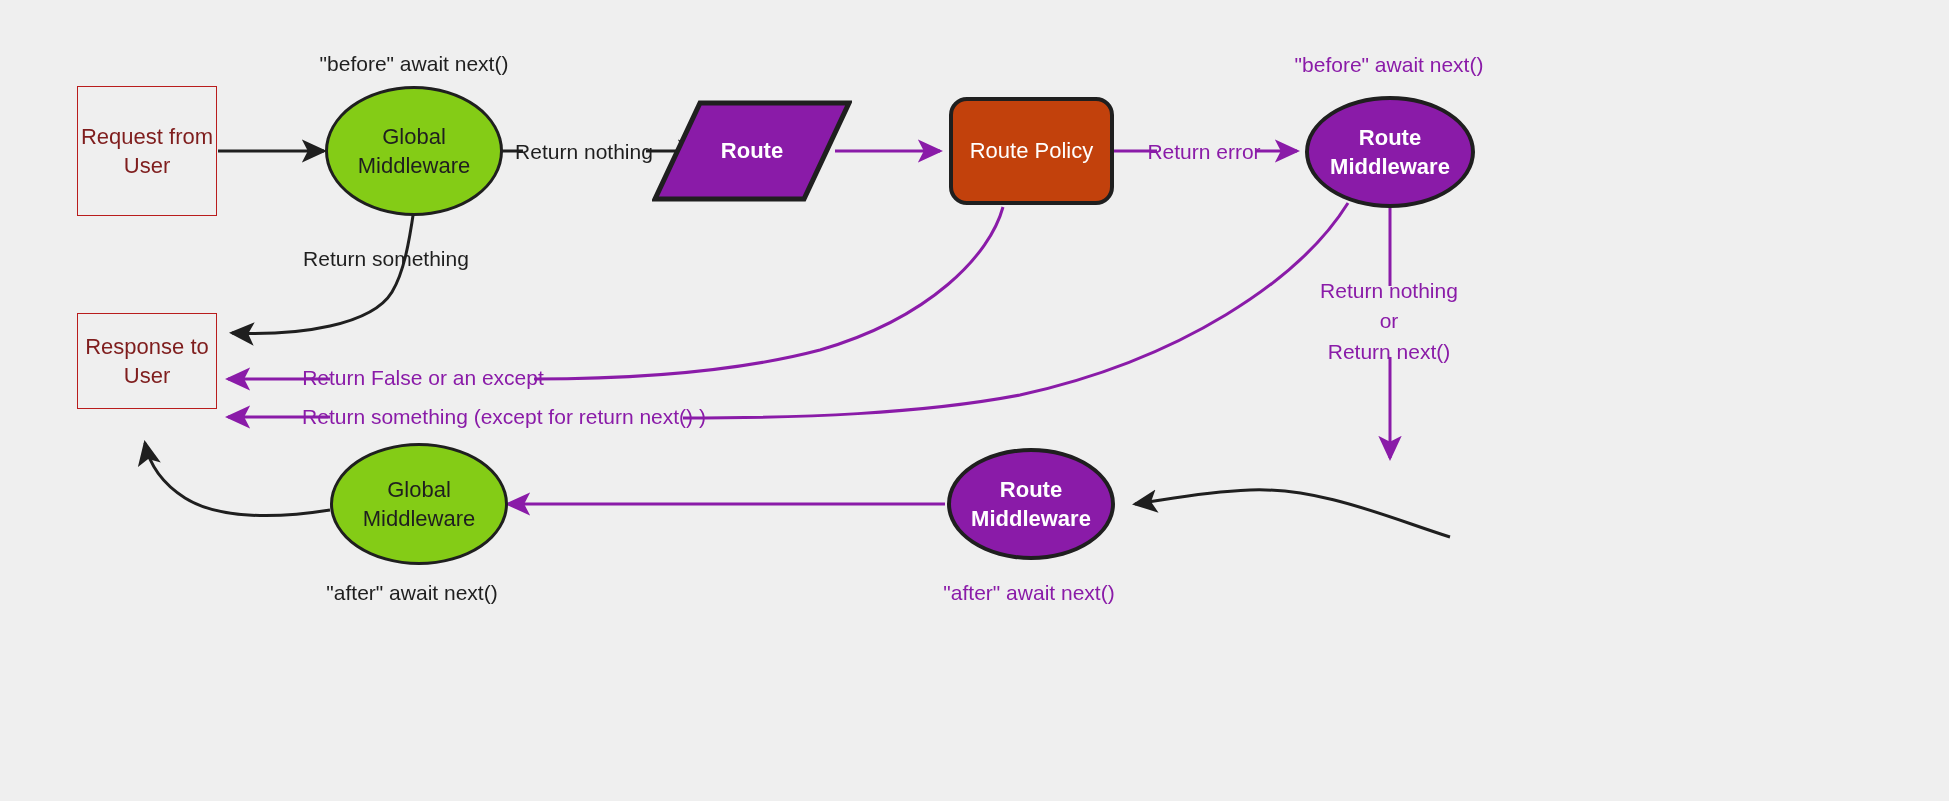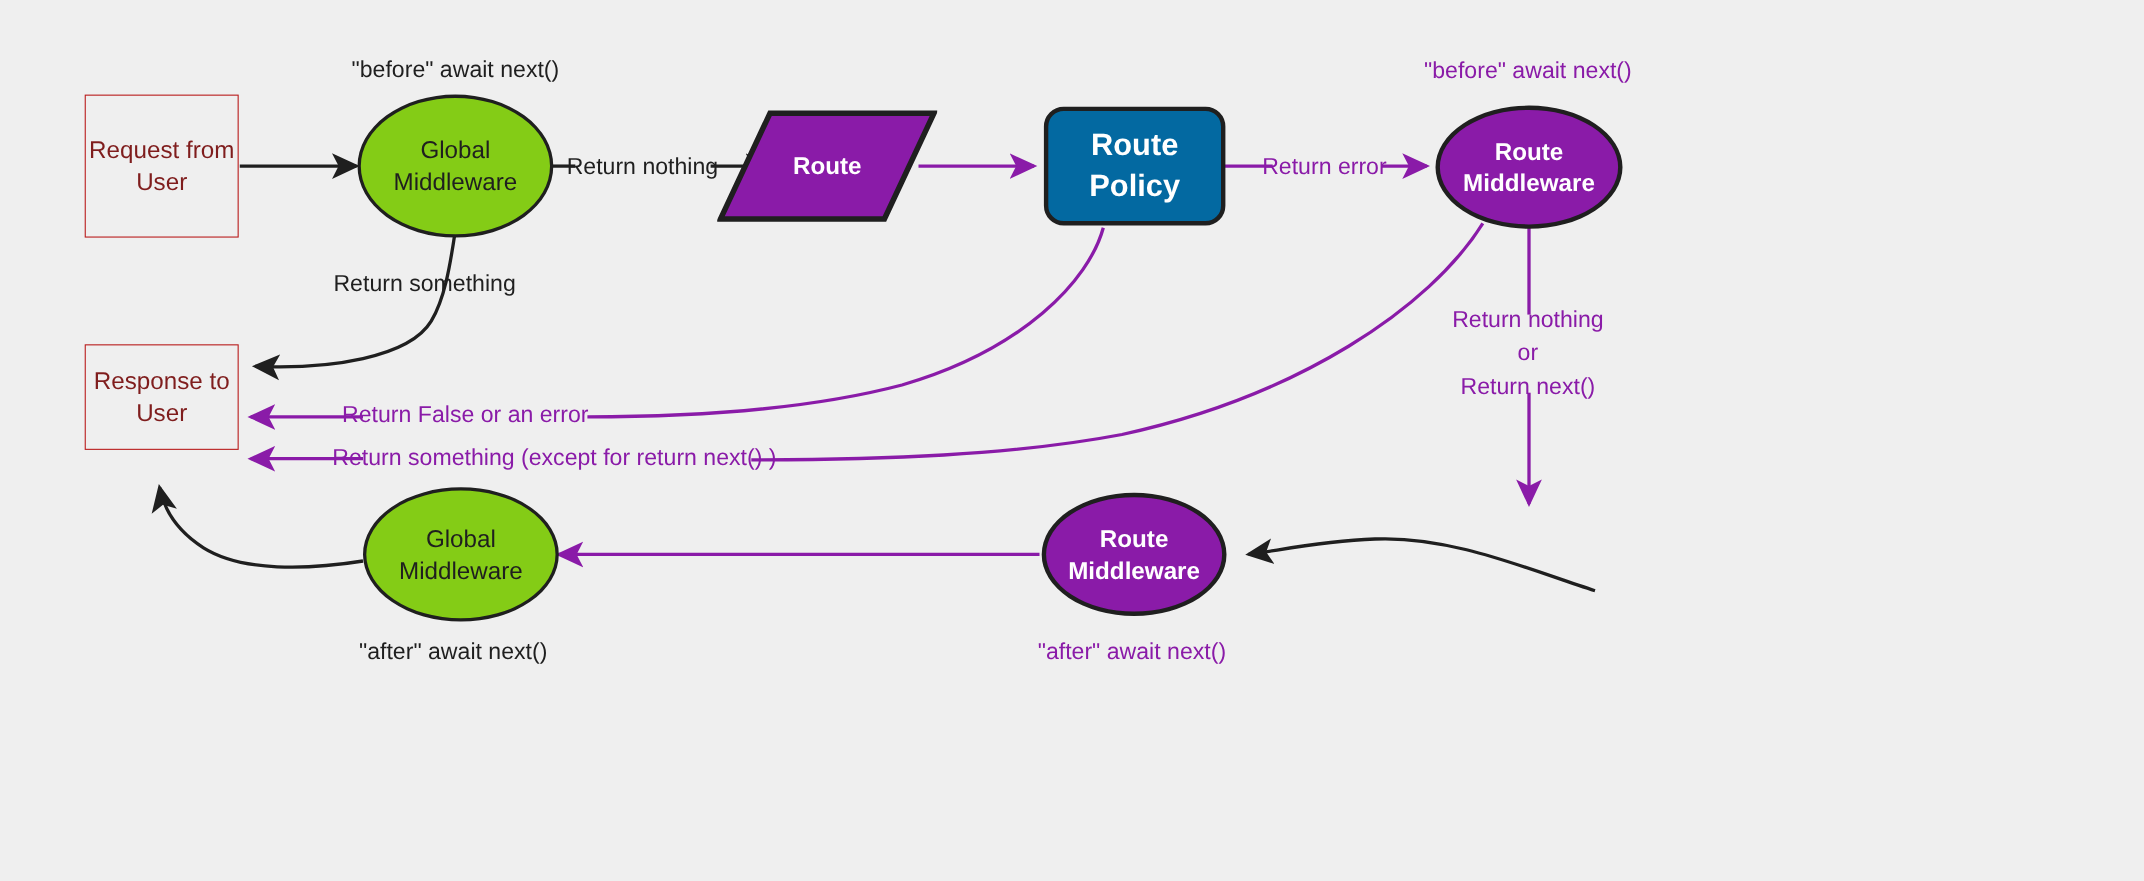--- a/index.html
+++ b/index.html
@@ -61,24 +61,24 @@
     background: #8A1BA8;
     color: #ffffff;
     font-size: 22px;
     font-weight: bold;
   }
 
   
   .roundrect-purple {
     border: 4px solid #1f1f1f;
     border-radius: 18px;
-    background: #0369a1;
+    background: #c2410c;
     color: #ffffff;
-    font-size: 28px;
-    font-weight: bold;
+    font-size: 22px;
+    font-weight: normal;
   }
 
   
   .para-wrap {
     position: absolute;
     display: flex;
     align-items: center;
     justify-content: center;
   }
   .para-shape {
@@ -206,21 +206,21 @@
   <div class="elabel dark" style="left:414px; top:64px;">"before" await next()</div>
 
   <div class="elabel purple" style="left:1389px; top:65px;">"before" await next()</div>
 
   <div class="elabel dark" style="left:584px; top:152px;">Return nothing</div>
 
   <div class="elabel dark" style="left:386px; top:259px;">Return something</div>
 
   <div class="elabel purple" style="left:1204px; top:152px;">Return error</div>
 
-  <div class="elabel purple" style="left:423px; top:378px;">Return False or an error</div>
+  <div class="elabel purple" style="left:423px; top:378px;">Return False or an except</div>
 
   <div class="elabel purple" style="left:504px; top:417px;">Return something (except for return next() )</div>
 
   <div class="elabel purple" style="left:1389px; top:322px;">Return nothing
 or
 Return next()</div>
 
   <div class="elabel dark" style="left:412px; top:593px;">"after" await next()</div>
 
   <div class="elabel purple" style="left:1029px; top:593px;">"after" await next()</div>

